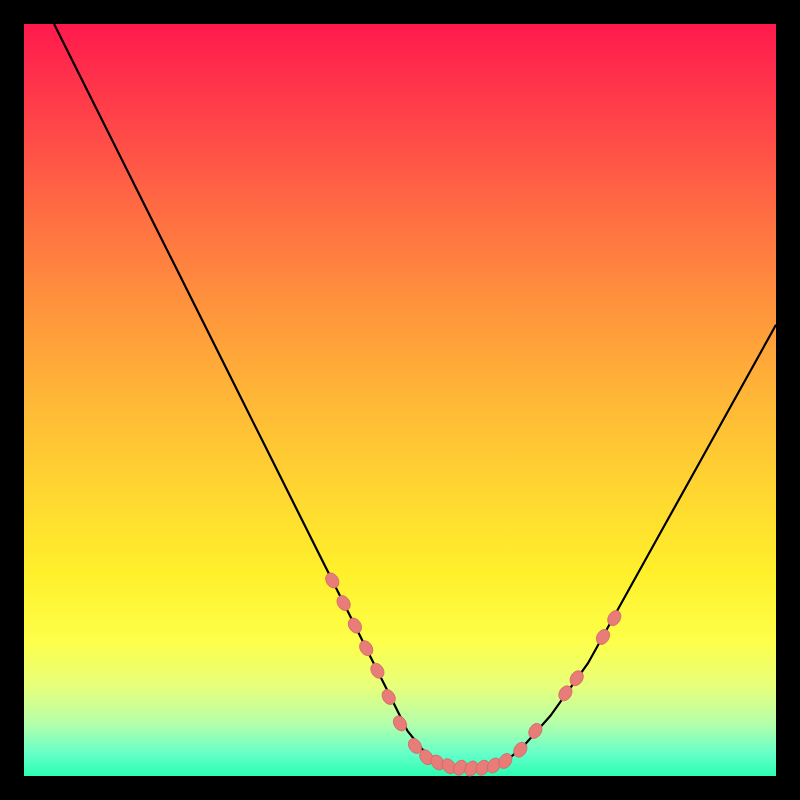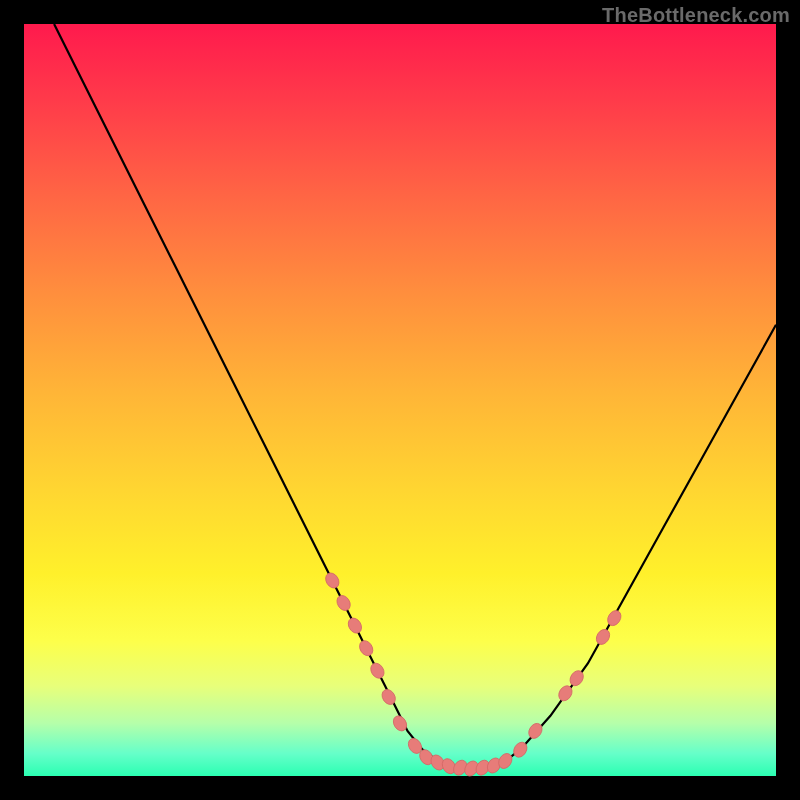--- a/index.html
+++ b/index.html
@@ -85,14 +85,13 @@
           <ellipse cx="481.3" cy="737.0" rx="8" ry="6" fill="#e77c79" stroke="#d36865" stroke-width="0.8" transform="rotate(-58 481.3 737.0)"></ellipse>
           <ellipse cx="496.3" cy="725.7" rx="8" ry="6" fill="#e77c79" stroke="#d36865" stroke-width="0.8" transform="rotate(-58 496.3 725.7)"></ellipse>
           <ellipse cx="511.4" cy="706.9" rx="8" ry="6" fill="#e77c79" stroke="#d36865" stroke-width="0.8" transform="rotate(-58 511.4 706.9)"></ellipse>
           <ellipse cx="541.4" cy="669.3" rx="8" ry="6" fill="#e77c79" stroke="#d36865" stroke-width="0.8" transform="rotate(-58 541.4 669.3)"></ellipse>
           <ellipse cx="552.7" cy="654.2" rx="8" ry="6" fill="#e77c79" stroke="#d36865" stroke-width="0.8" transform="rotate(-58 552.7 654.2)"></ellipse>
           <ellipse cx="579.0" cy="612.9" rx="8" ry="6" fill="#e77c79" stroke="#d36865" stroke-width="0.8" transform="rotate(-58 579.0 612.9)"></ellipse>
           <ellipse cx="590.3" cy="594.1" rx="8" ry="6" fill="#e77c79" stroke="#d36865" stroke-width="0.8" transform="rotate(-58 590.3 594.1)"></ellipse>
         </g>
     </svg>
   </div>
-  <div class="watermark">TheBottleneck.com</div>
 </div>
 
 </body></html>

